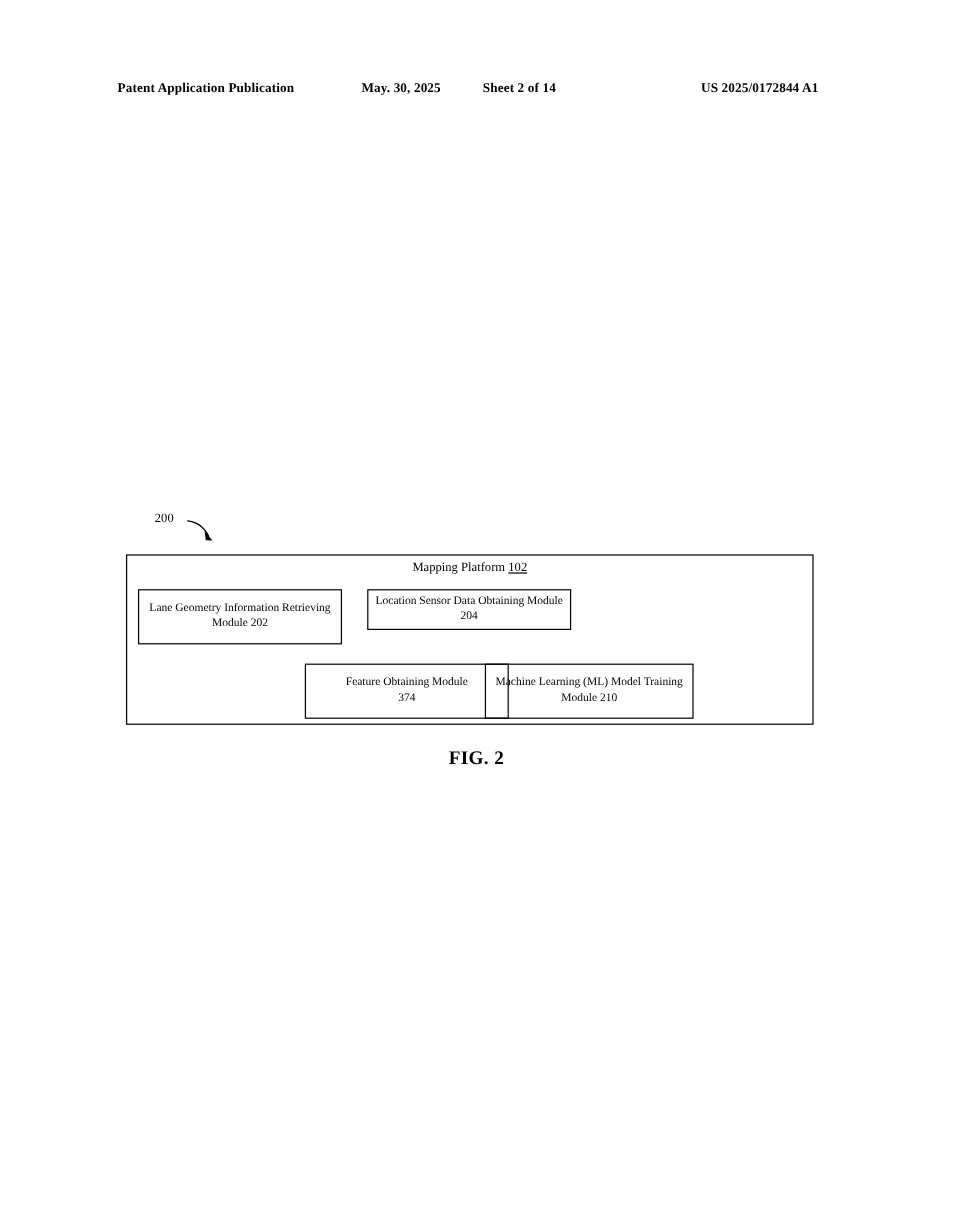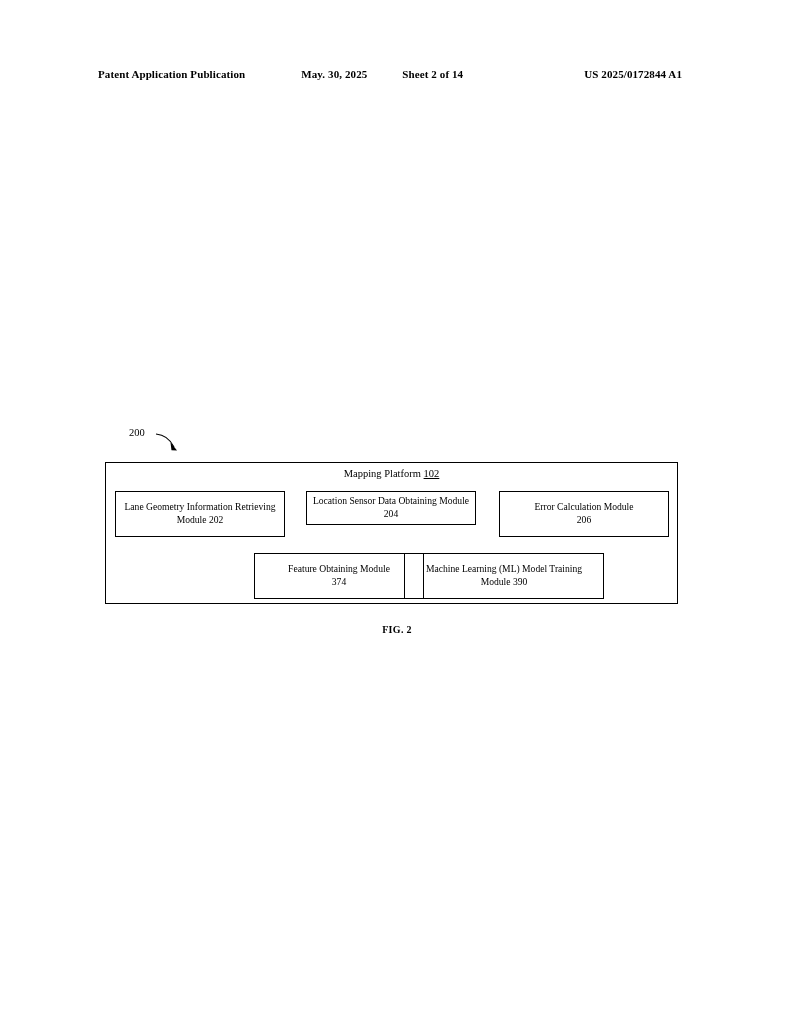--- a/index.html
+++ b/index.html
@@ -105,31 +105,31 @@
   }
   .module-box .ref-id {
   }
 
   
   .mod-202 { left: 9px;   top: 28px; width: 170px; height: 46px; }
   .mod-204 { left: 200px; top: 28px; width: 170px; height: 34px; }
   .mod-206 { left: 393px; top: 28px; width: 170px; height: 46px; }
   
   .mod-208 { left: 106px; top: 90px; width: 170px; height: 46px; margin-left: 42px; }
-  .mod-210 { left: 298px; top: 90px; width: 200px; height: 46px; }
+  .mod-210 { left: 298px; top: 90px; width: 174px; height: 46px; }
 
   
   .fig-caption {
     position: absolute;
     left: 0;
     right: 0;
     top: 624px;
     text-align: center;
     font-weight: bold;
-    font-size: 10px;
+    font-size: 16px;
     letter-spacing: 0.3px;
   }
 </style>
 </head>
 <body>
 
 <div class="page-header">
   <span class="hdr-pub">Patent Application Publication</span>
   <span class="hdr-gap-a"></span>
   <span class="hdr-date">May. 30, 2025</span>
@@ -160,36 +160,30 @@
     </span>
   </div>
 
   <div class="module-box mod-204">
     <span class="module-text">
       <span>Location Sensor Data Obtaining Module</span><br>
       <span></span><span class="ref-id">204</span>
     </span>
   </div>
 
-  <div class="module-box mod-206">
-    <span class="module-text">
-      <span>Error Calculation Module</span><br>
-      <span></span><span class="ref-id">206</span>
-    </span>
-  </div>
 
   <div class="module-box mod-208">
     <span class="module-text">
       <span>Feature Obtaining Module</span><br>
       <span></span><span class="ref-id">374</span>
     </span>
   </div>
 
   <div class="module-box mod-210">
     <span class="module-text">
       <span>Machine Learning (ML) Model Training</span><br>
-      <span>Module </span><span class="ref-id">390</span>
+      <span>Module </span><span class="ref-id">210</span>
     </span>
   </div>
 
 </div>
 
 <div class="fig-caption">FIG. 2</div>
 
 </body></html>

